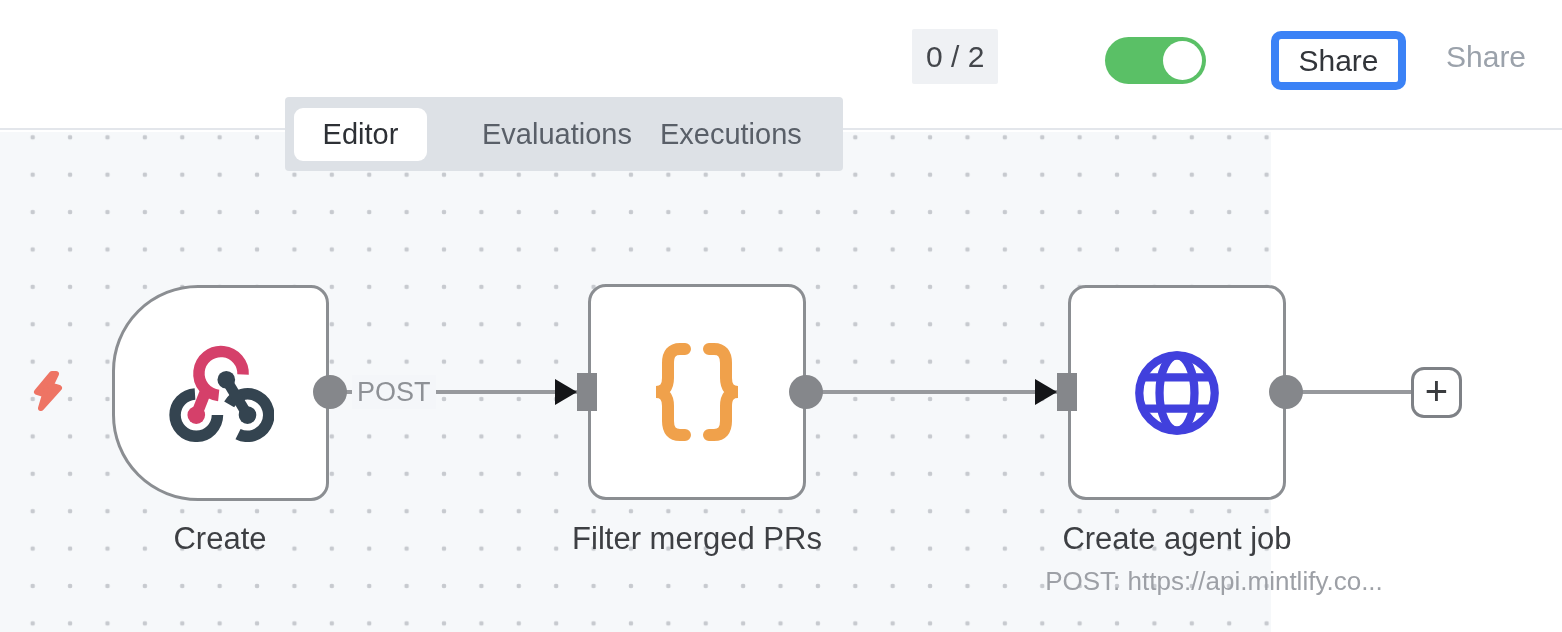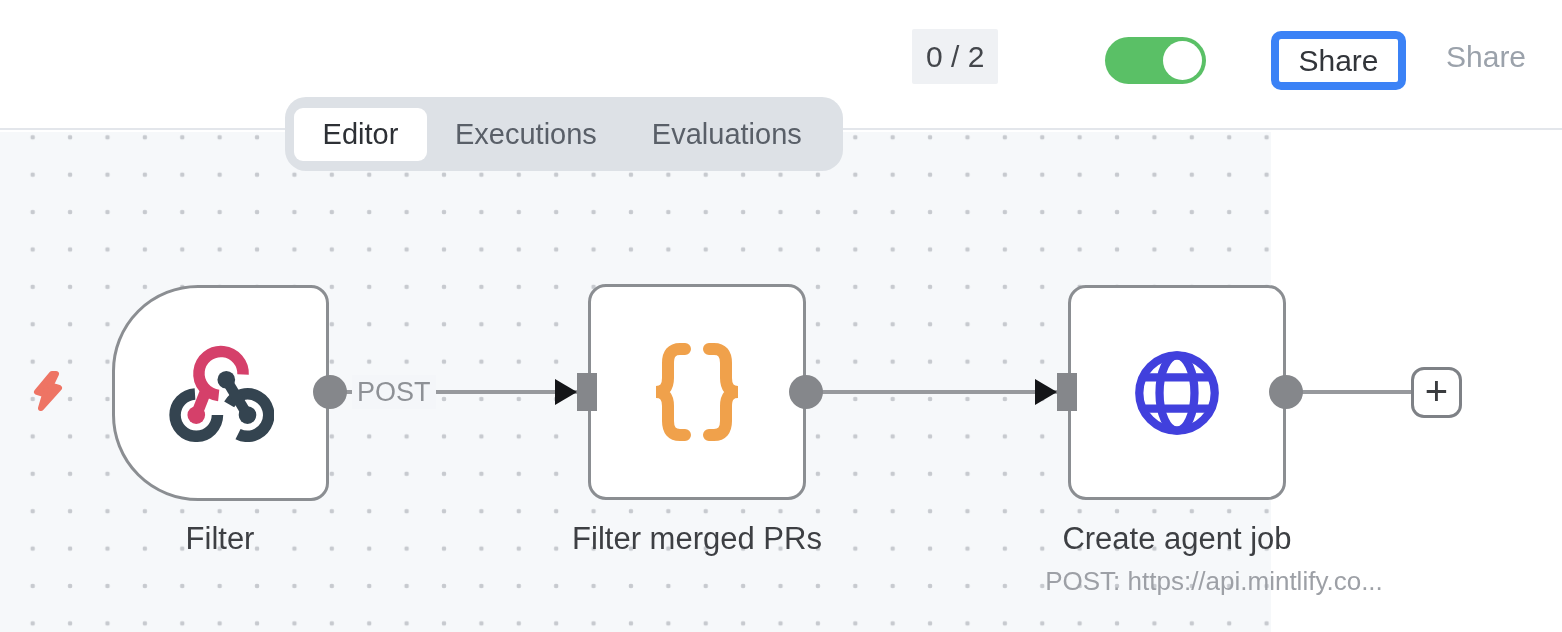--- a/index.html
+++ b/index.html
@@ -9,21 +9,21 @@
   
   .header { position:absolute; left:0; top:0; width:1562px; height:130px; background:#ffffff; border-bottom:2px solid #e3e6eb; z-index:5; }
   .issues-badge { position:absolute; left:912px; top:29px; height:55px; padding:0 14px; background:#eff1f4; border-radius:2px; font-size:30px; color:#43464b; display:flex; align-items:center; }
   .active-label { position:absolute; left:1010px; top:29px; height:55px; display:flex; align-items:center; font-size:30px; font-weight:500; color:#3f9e5e; }
   .toggle { position:absolute; left:1105px; top:37px; width:101px; height:47px; border-radius:24px; background:#5ac066; }
   .toggle .knob { position:absolute; right:4px; top:4px; width:39px; height:39px; border-radius:50%; background:#ffffff; }
   .share-btn { position:absolute; left:1271px; top:31px; width:135px; height:59px; background:#ffffff; border:8px solid #3b82f6; border-radius:10px; font-size:30px; color:#32353a; display:flex; align-items:center; justify-content:center; }
   .saved-label { position:absolute; left:1446px; top:29px; height:55px; display:flex; align-items:center; font-size:30px; color:#9ba2ab; }
 
   
-  .tabbar { position:absolute; left:285px; top:97px; width:558px; height:74px; background:#dde1e6; border-radius:21px; display:flex; align-items:center; z-index:6; }
+  .tabbar { position:absolute; left:285px; top:97px; width:558px; height:74px; background:#dde1e6; border-radius:4px; display:flex; align-items:center; z-index:6; }
   .tab { font-size:29px; color:#595f68; cursor:pointer; white-space:nowrap; }
   .tab.active { margin-left:9px; width:133px; height:53px; background:#ffffff; border-radius:9px; color:#2d3035; font-weight:500; display:flex; align-items:center; justify-content:center; }
   .tab.t2 { margin-left:28px; }
   .tab.t3 { margin-left:55px; }
 
   
   .canvas { position:absolute; left:0; top:132px; width:1271px; height:500px; background-color:#f6f8fa;
     background-image:radial-gradient(circle, #c7cacf 2px, rgba(199,202,207,0) 2.6px);
     background-size:37.4px 37.4px; background-position:14px 24px; }
 
@@ -52,22 +52,22 @@
   <div class="issues-badge">0 / 2</div>
   <div class="toggle">
     <div class="knob"></div>
   </div>
   <button class="share-btn">Share</button>
   <div class="saved-label">Share</div>
 </div>
 
 <div class="tabbar">
   <div class="tab active t1">Editor</div>
+  <div class="tab t3">Evaluations</div>
   <div class="tab t2">Executions</div>
-  <div class="tab t3">Evaluations</div>
 </div>
 
 <div class="canvas">
 
   <svg class="bolt" width="34" height="42" viewBox="0 0 34 42">
     <path d="M21 4 L6 22 L14 24.5 L10 38 L28 18 L19.5 15.5 L25 4 Z" fill="#ee7464" stroke="#ee7464" stroke-width="6" stroke-linejoin="round" stroke-linecap="round"></path>
   </svg>
 
   <div class="wire" style="left:330px; width:248px;"></div>
   <div class="wire" style="left:806px; width:252px;"></div>
@@ -115,17 +115,17 @@
         <circle cx="50" cy="50" r="41"></circle>
         <ellipse cx="50" cy="50" rx="19" ry="41"></ellipse>
         <line x1="13" y1="33" x2="87" y2="33"></line>
         <line x1="13" y1="67" x2="87" y2="67"></line>
       </g>
     </svg>
   </div>
 
   <div class="add-btn">+</div>
 
-  <div class="node-label" style="left:220px; top:389px;">Filter</div>
+  <div class="node-label" style="left:220px; top:389px;">Create</div>
   <div class="node-label" style="left:697px; top:389px;">Filter merged PRs</div>
   <div class="node-label" style="left:1177px; top:389px;">Create agent job</div>
   <div class="node-sub" style="left:1174px; top:434px;margin-left:40px;">POST: https://api.mintlify.co...</div>
 </div>
 
 </body></html>

